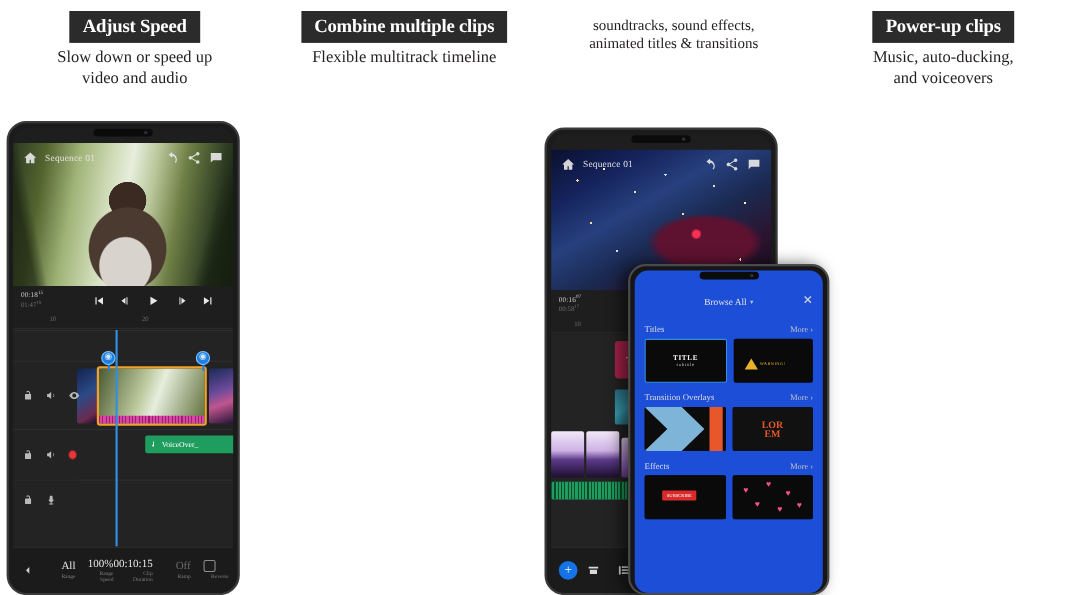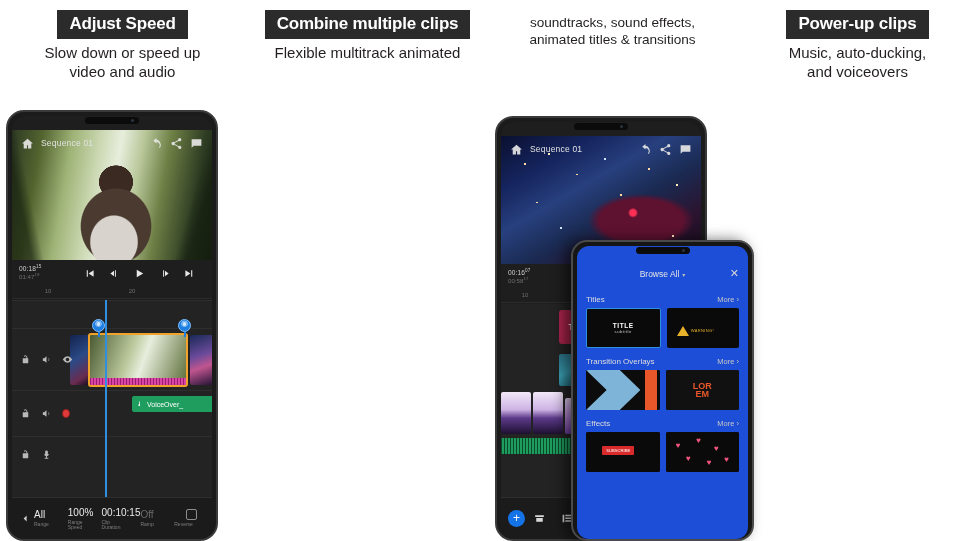--- a/index.html
+++ b/index.html
@@ -2,21 +2,21 @@
 <html><head>
 <meta charset="utf-8">
 <style>
   * { box-sizing: border-box; margin: 0; padding: 0; }
   body {
     width: 980px; height: 541px;
     background: #ffffff;
     font-family: "Liberation Sans", sans-serif;
     overflow: hidden;
   }
-  .grid { display: flex; width: 980px; height: 416px; }
+  .grid { display: flex; width: 980px; height: 416px; font-family: Liberation Serif, serif; }
   .panel { width: 245px; height: 541px; position: relative; }
 
   
   .hdr { padding-top: 10px; text-align: center; }
   .hdr .badge {
     display: inline-block;
     background: #2b2b2b; color: #ffffff;
     font-weight: bold; font-size: 17px;
     padding: 4px 12px 5px 12px;
     letter-spacing: -0.2px;
@@ -171,21 +171,21 @@
 
   
   .bottombar {
     position: absolute; left: 0; right: 0; bottom: 0; height: 42px;
     background: #1b1b1b; border-top: 1px solid #2e2e2e;
     display: flex; align-items: center; z-index: 10;
   }
   .speedbar { padding: 0 4px; }
   .sb-back { width: 18px; display: flex; justify-content: center; }
   .sb-back svg { width: 9px; height: 9px; fill: #cfcfcf; }
-  .sb-item { flex: 1; text-align: left; line-height: 1.1; }
+  .sb-item { flex: 1; text-align: right; line-height: 1.1; }
   .sb-item .v { font-size: 10px; color: #e9e9e9; }
   .sb-item .v.dim { color: #6a6a6a; }
   .sb-item .l { font-size: 5px; color: #7d7d7d; margin-top: 2px; }
   .sb-box { width: 11px; height: 11px; border: 1.3px solid #8d8d8d; border-radius: 2px; margin: 0 auto; }
 
   .toolrow { display: flex; align-items: center; width: 100%; padding: 0 7px; }
   .toolrow .ti { flex: 1; text-align: center; line-height: 1; }
   .toolrow .ti svg { width: 13px; height: 13px; fill: #d9d9d9; display: block; margin: 0 auto; }
   .toolrow .ti .l { font-size: 5px; color: #8a8a8a; margin-top: 3px; }
   .plus {
@@ -425,21 +425,21 @@
             <div class="l">Reverse</div>
           </div>
         </div>
       </div>
     </div>
   </div>
 
   <div class="panel">
     <div class="hdr">
       <div class="badge">Combine multiple clips</div>
-      <div class="sub" style="white-space:pre-line">Flexible multitrack animated</div>
+      <div class="sub" style="white-space:pre-line">Flexible multitrack timeline</div>
     </div>
 
     <div class="phone p2">
       <div class="notch">
           <div class="dot"></div>
         </div>
       <div class="screen">
 
         <div class="preview tall">
             <div class="ph2"></div>

